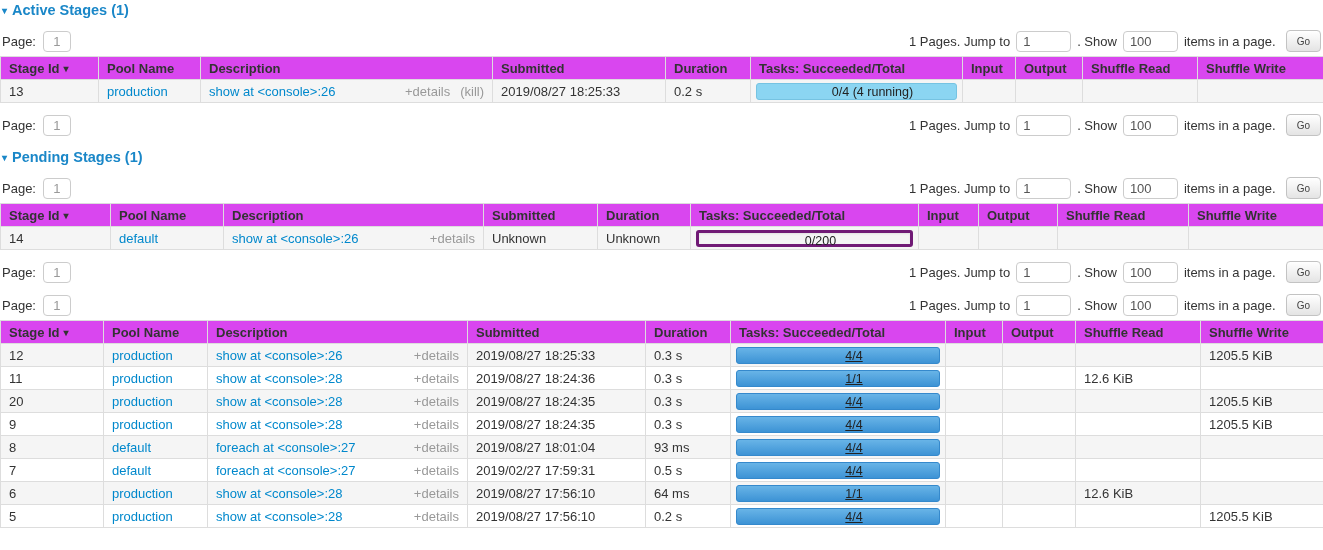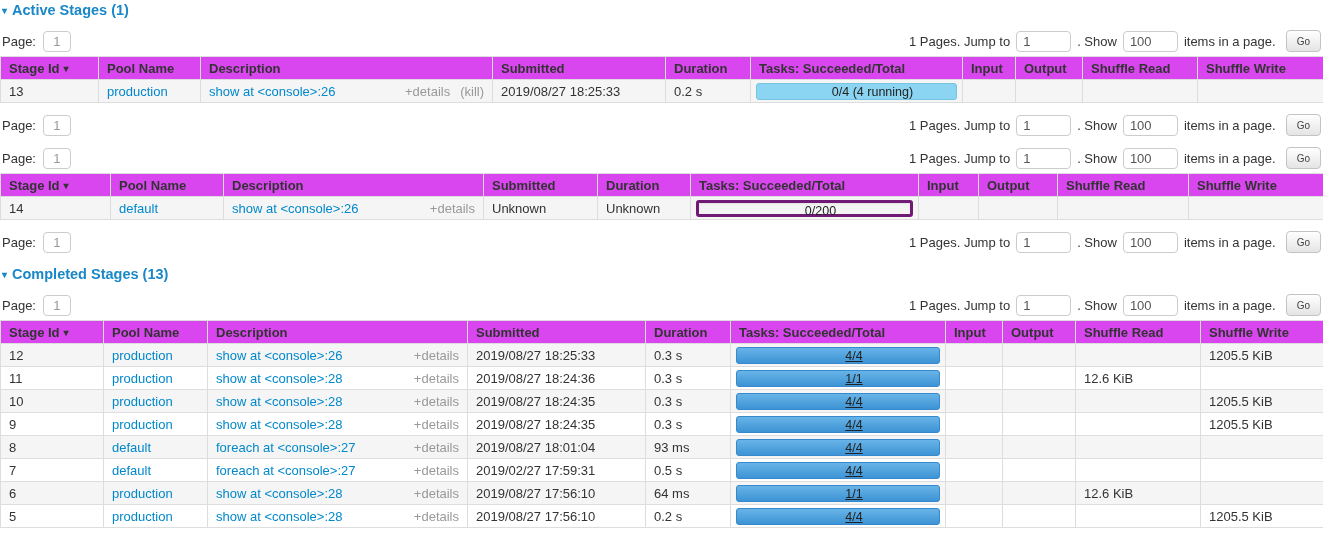--- a/index.html
+++ b/index.html
@@ -147,20 +147,21 @@
           <span>1 Pages. Jump to</span>
           <input class="jump-input" value="1" style="">
           <span>. Show</span>
           <input class="show-input" value="100" style="">
           <span>items in a page.</span>
           <button class="go-button">Go</button>
         </div>
       </div>
     </div>
     <div class="section">
+      <h4 class="section-heading"><span class="collapse-arrow">▾</span><span>Pending Stages (1)</span></h4>
       <div class="page-row">
         <div class="page-left">
           <span>Page:</span>
           <input class="page-input" value="1" style="">
         </div>
         <div class="page-right">
           <span>1 Pages. Jump to</span>
           <input class="jump-input" value="1" style="">
           <span>. Show</span>
           <input class="show-input" value="100" style="">
@@ -226,21 +227,20 @@
           <span>1 Pages. Jump to</span>
           <input class="jump-input" value="1" style="">
           <span>. Show</span>
           <input class="show-input" value="100" style="">
           <span>items in a page.</span>
           <button class="go-button">Go</button>
         </div>
       </div>
     </div>
     <div class="section">
-      <h4 class="section-heading"><span class="collapse-arrow">▾</span><span>Completed Stages (13)</span></h4>
       <div class="page-row">
         <div class="page-left">
           <span>Page:</span>
           <input class="page-input" value="1" style="">
         </div>
         <div class="page-right">
           <span>1 Pages. Jump to</span>
           <input class="jump-input" value="1" style="">
           <span>. Show</span>
           <input class="show-input" value="100" style="">
@@ -308,21 +308,21 @@
             <td>0.3 s</td>
             <td class="tasks-cell">
               <div class="progress done"><span>1/1</span></div>
             </td>
             <td></td>
             <td></td>
             <td>12.6 KiB</td>
             <td></td>
           </tr>
           <tr class="odd">
-            <td>10</td>
+            <td>20</td>
             <td><a>production</a></td>
             <td>
               <div class="desc-wrap">
                 <a>show at &lt;console&gt;:28</a>
                 <span class="desc-extra"><a class="muted-link">+details</a></span>
               </div>
             </td>
             <td>2019/08/27 18:24:35</td>
             <td>0.3 s</td>
             <td class="tasks-cell">

